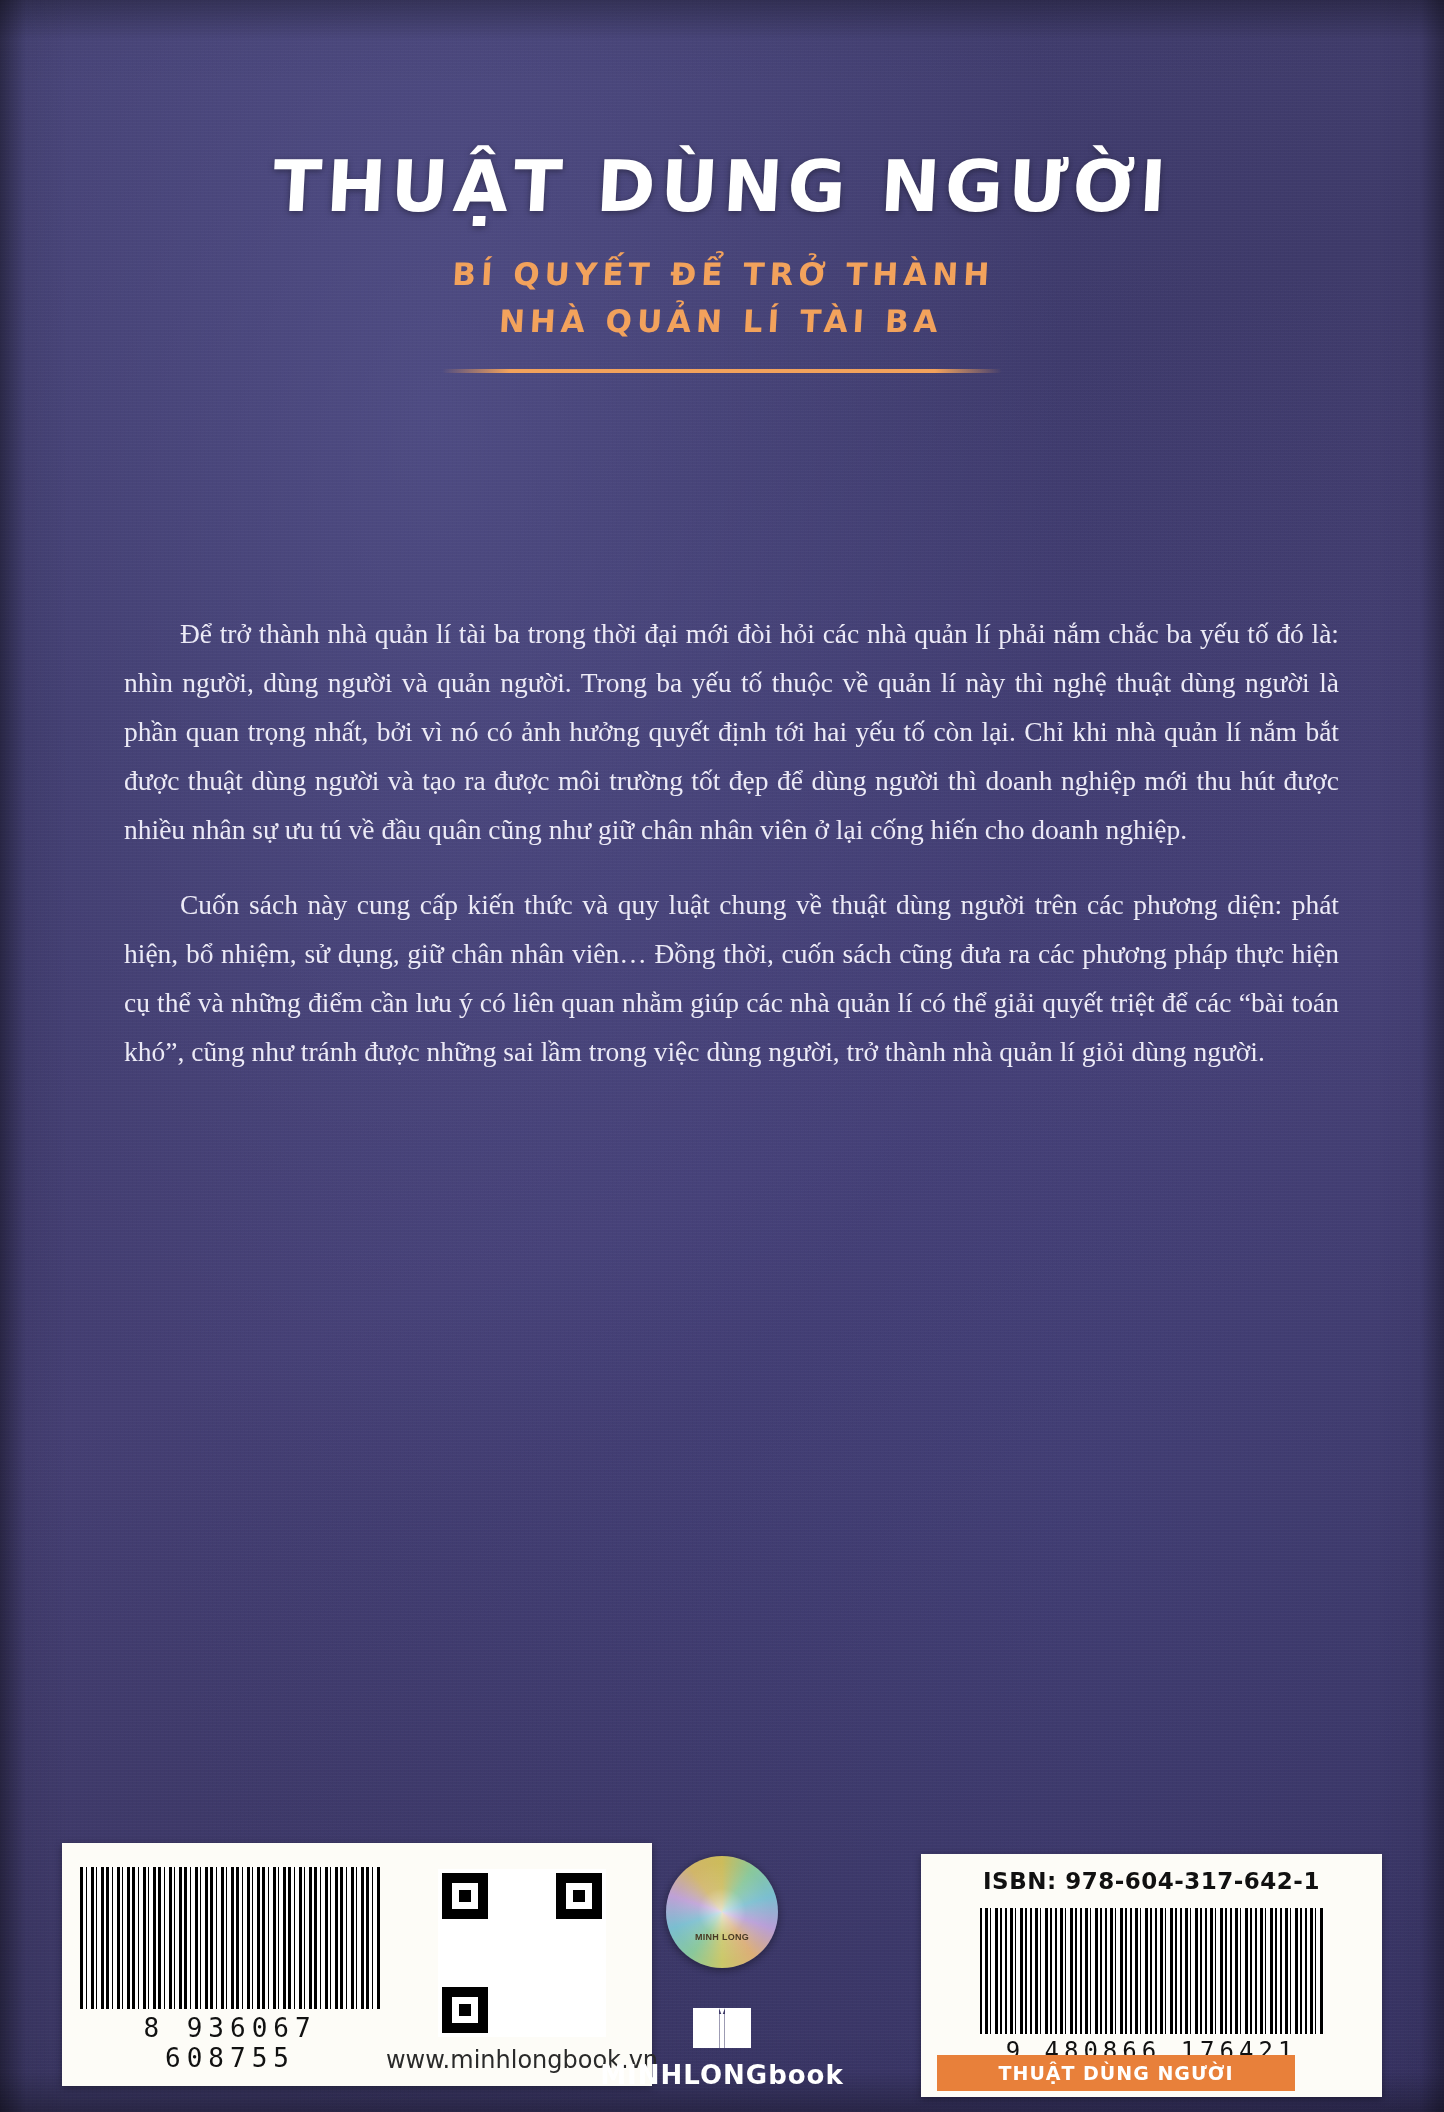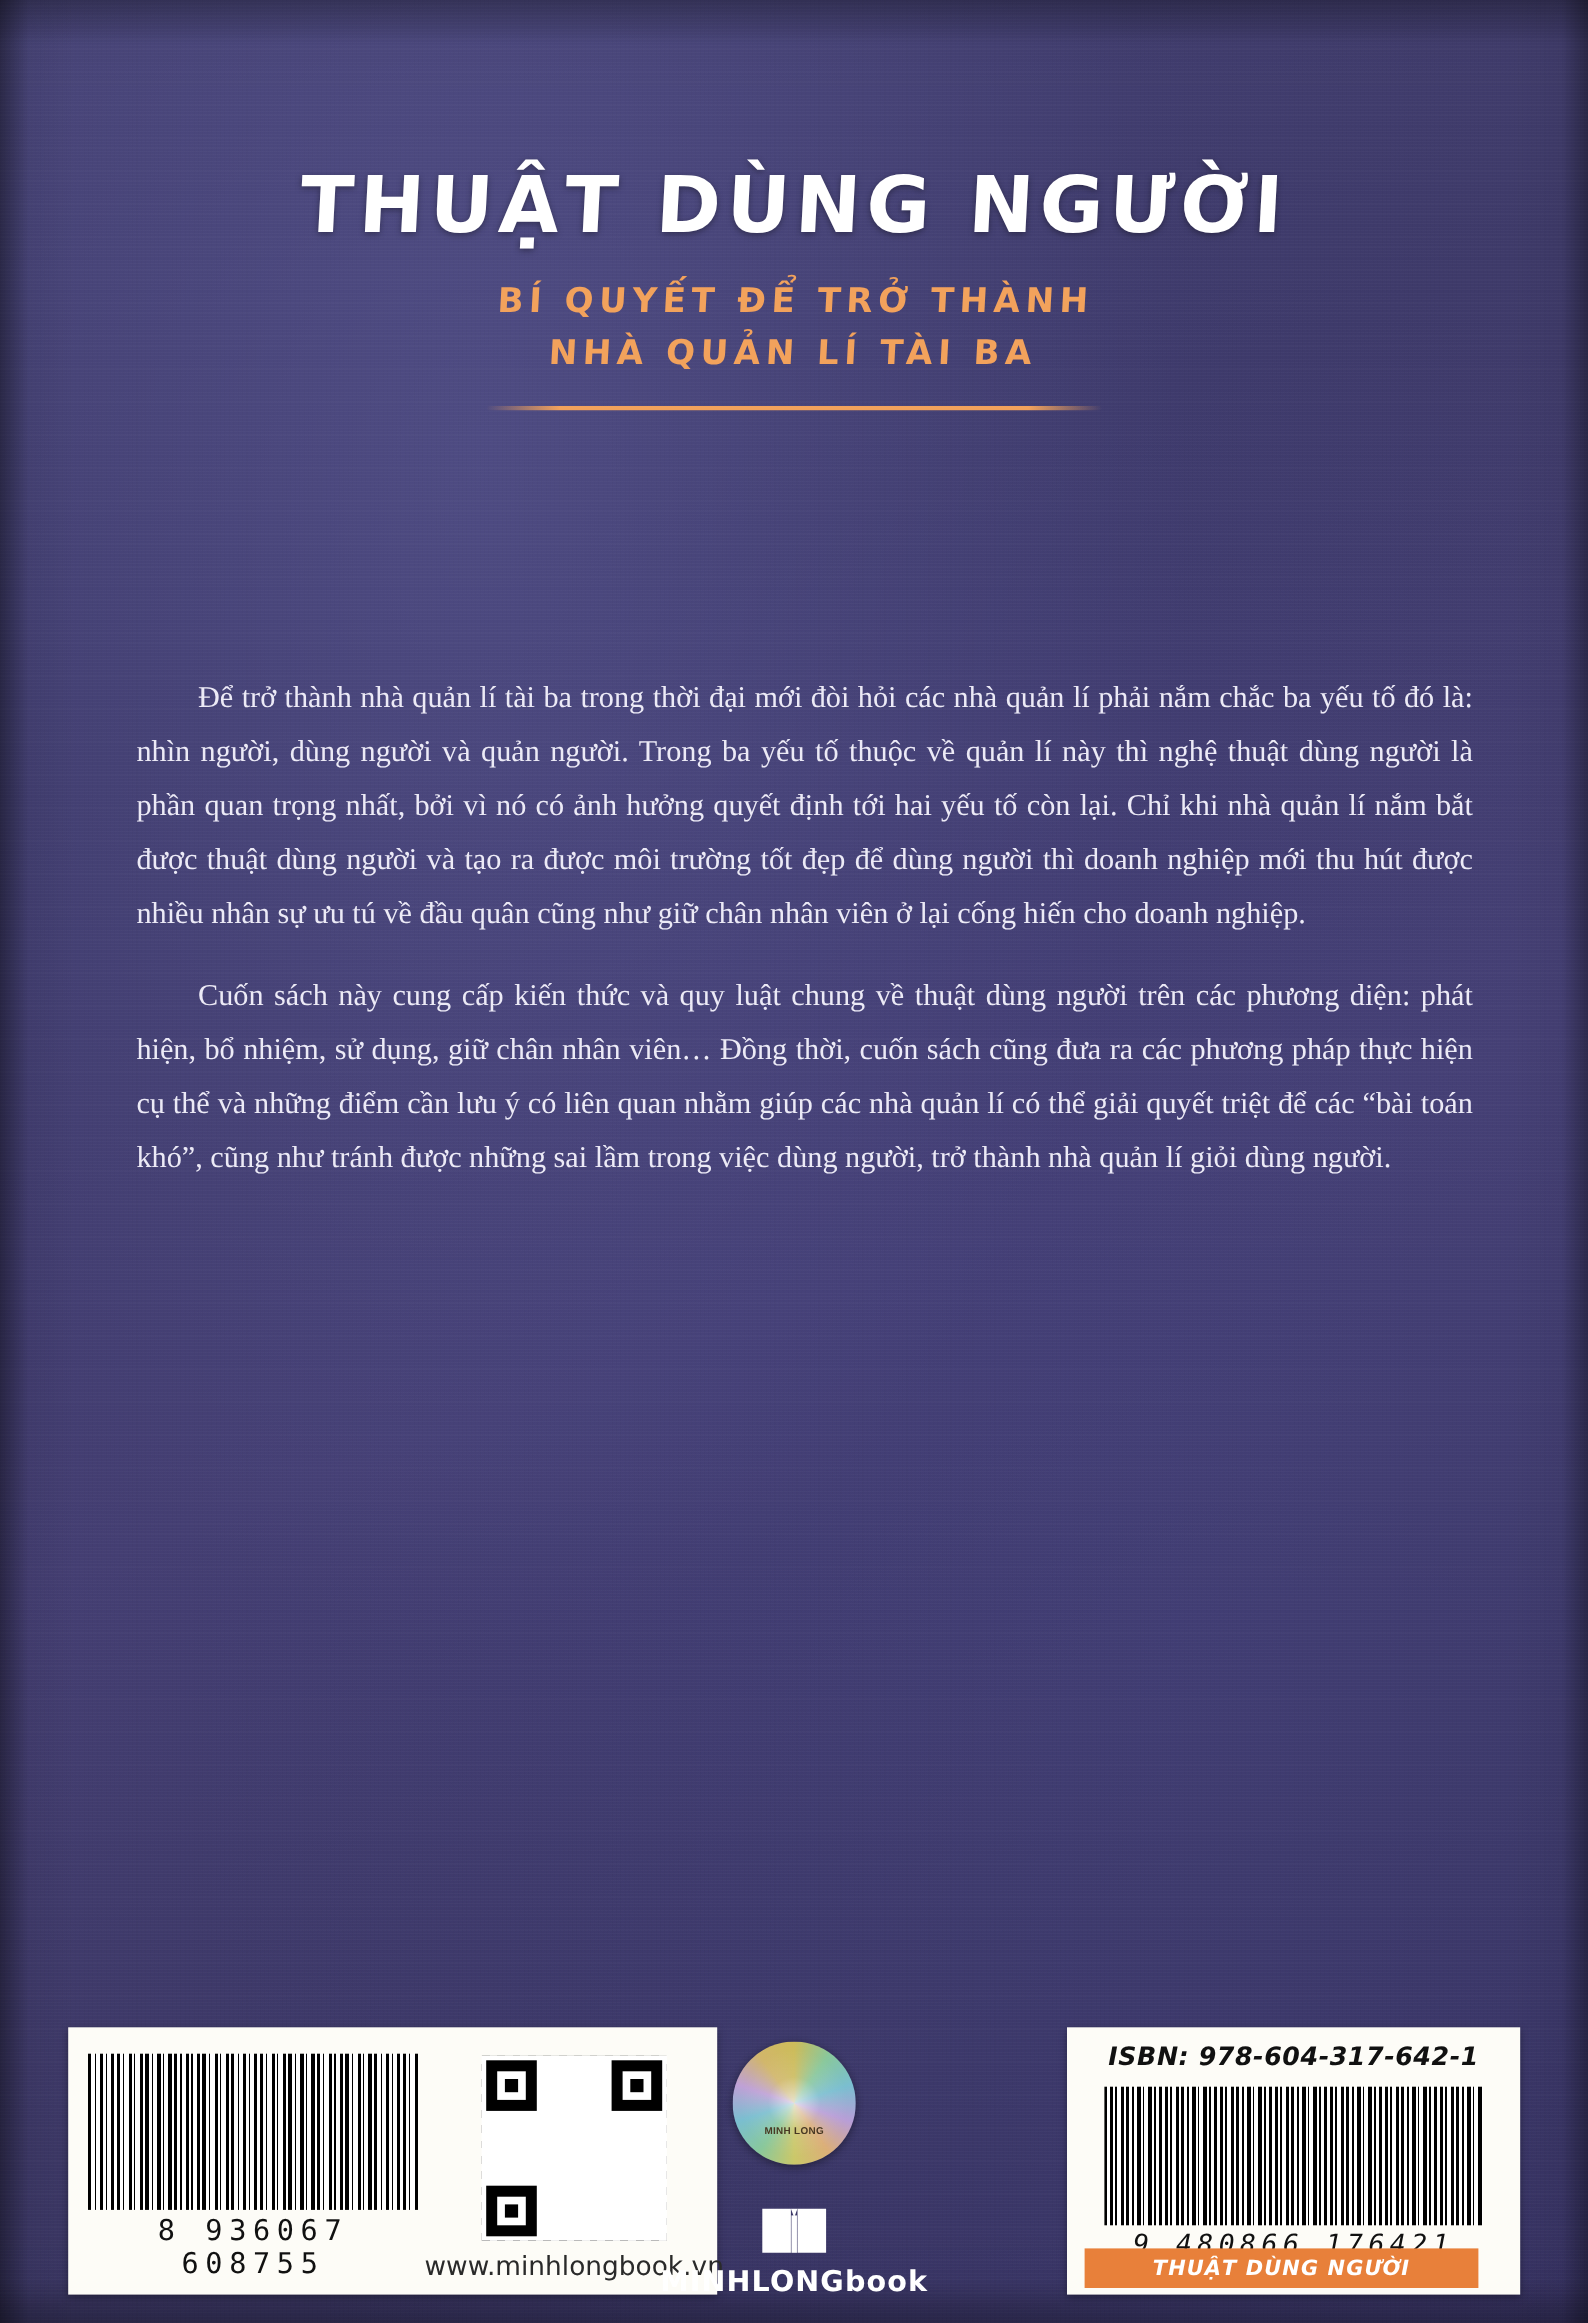--- a/index.html
+++ b/index.html
@@ -264,29 +264,28 @@
     font-family: "DejaVu Sans", sans-serif;
     font-size: 26px;
     font-weight: bold;
     letter-spacing: 1px;
   }
 
   
   .isbn-panel {
     position: absolute;
     right: 62px;
-    bottom: 26px;
-    width: 412px;
+    bottom: 15px;
+    width: 461px;
     height: 243px;
     background: #fdfcf7;
     box-shadow: 0 2px 7px rgba(0,0,0,0.35);
     padding: 14px 16px 0 16px;
     box-sizing: border-box;
     position: absolute;
-    font-style: italic;
   }
   .isbn-line {
     font-family: "DejaVu Sans", sans-serif;
     font-size: 23px;
     color: #111;
     font-weight: bold;
     text-align: center;
     letter-spacing: 0.5px;
   }
   .isbn-bars {

